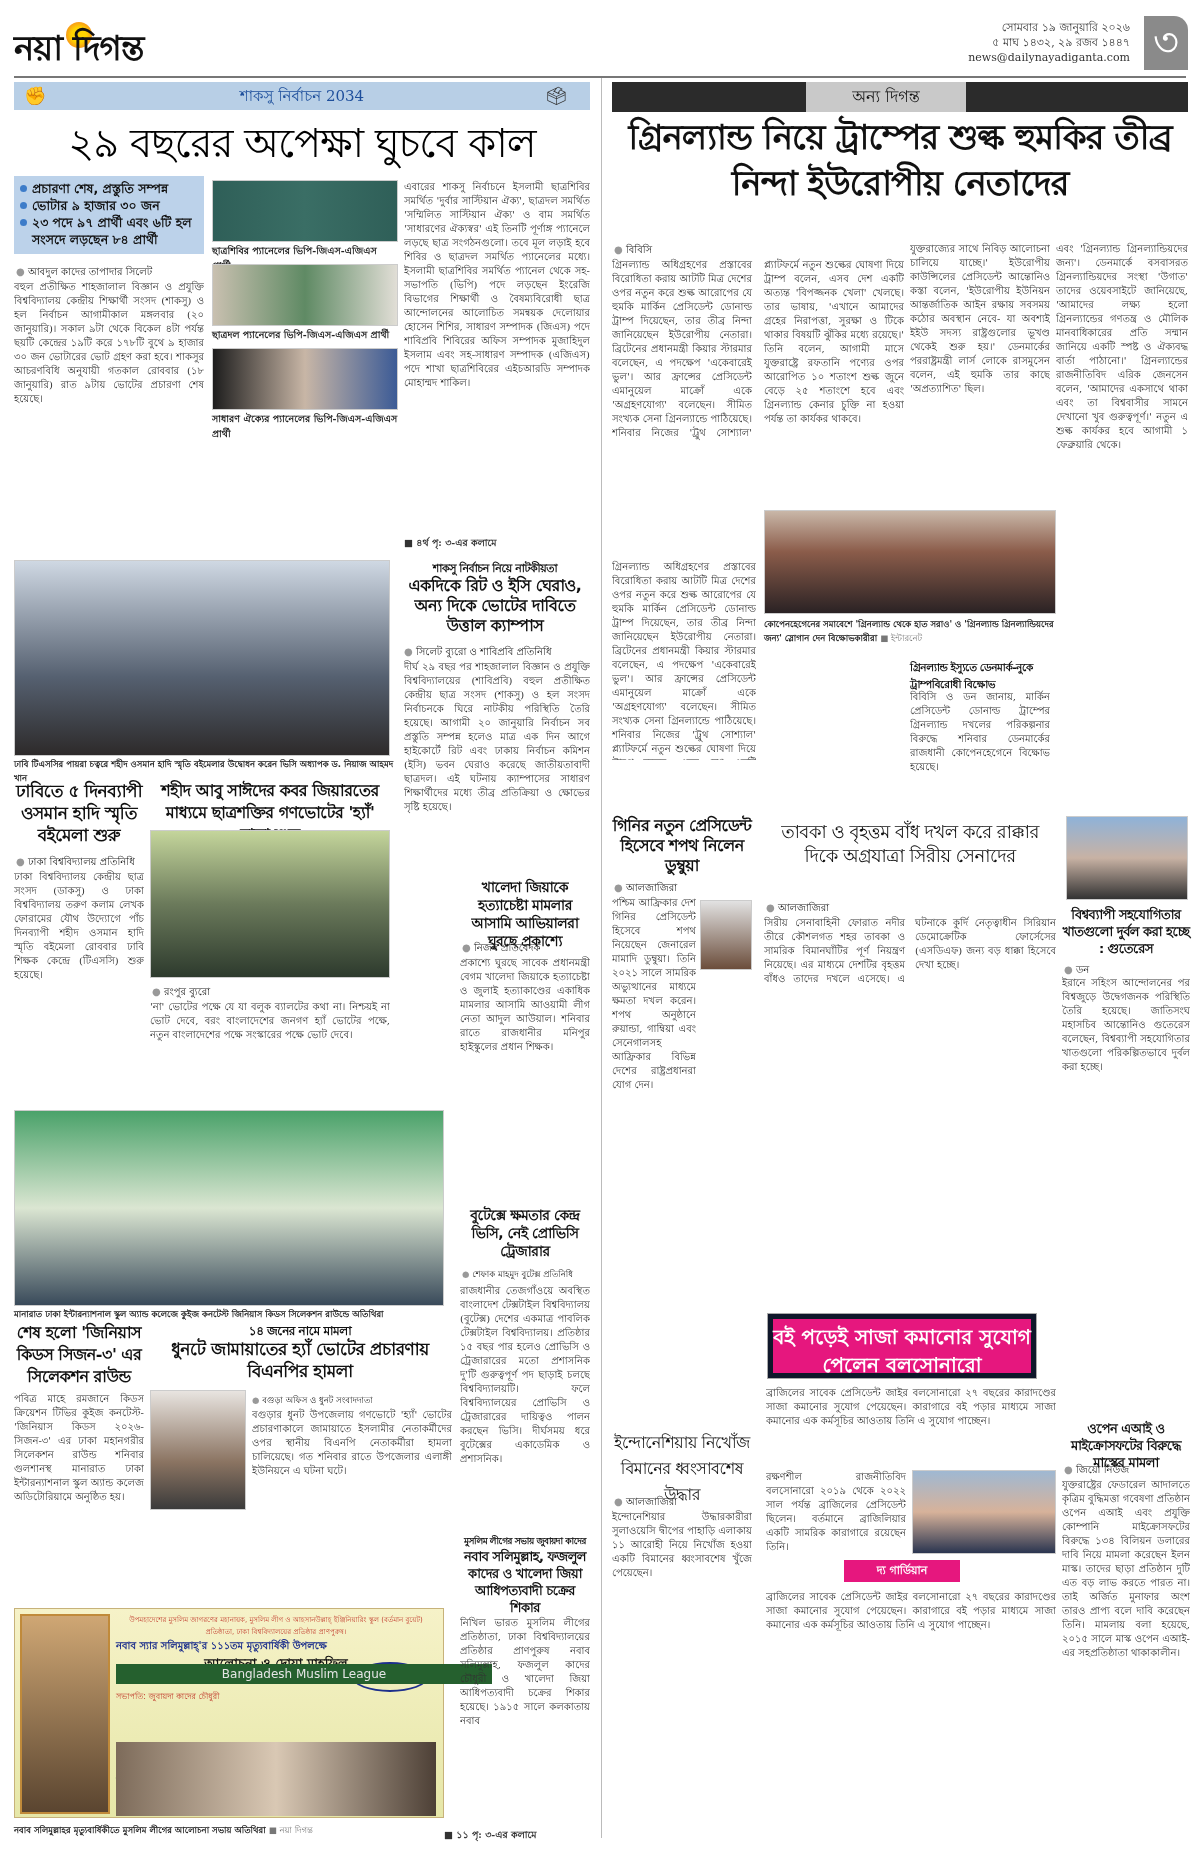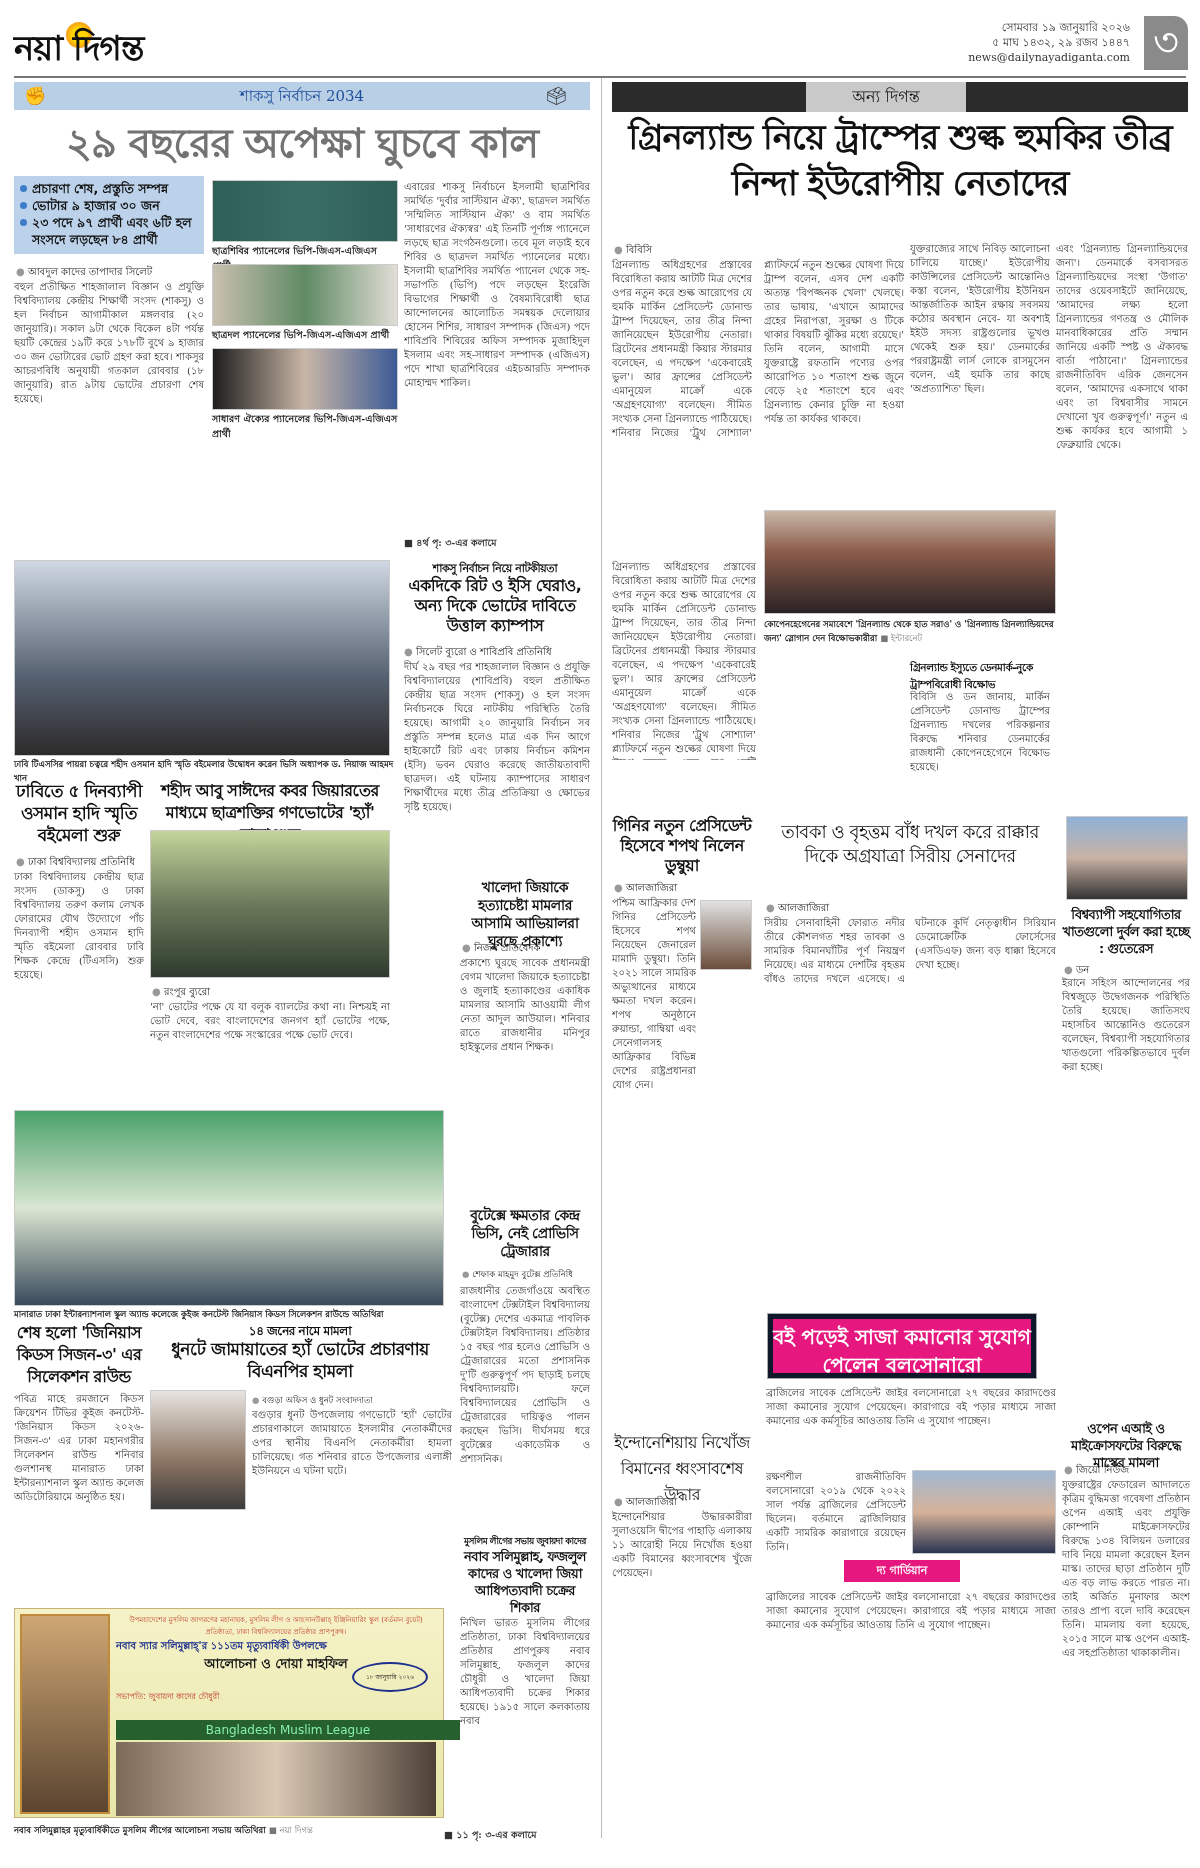--- a/index.html
+++ b/index.html
@@ -9,21 +9,21 @@
 .sun{left:66px;top:22px;width:26px;height:26px;border-radius:50%;background:radial-gradient(circle,#ffd400 40%,#f58a1f 80%,transparent 85%)}
 .dateline{right:70px;top:20px;text-align:right;font-size:11px;line-height:15px;color:#333}
 .pageno{right:12px;top:16px;width:44px;height:54px;background:#8a8a8a;color:#fff;font-size:40px;text-align:center;line-height:52px;border-top-right-radius:14px;font-family:"DejaVu Sans",sans-serif}
 .rule{left:14px;right:14px;top:76px;height:2px;background:#777}
 .vsep{left:601px;top:78px;width:1px;height:1760px;background:#bbb}
 .band-left{left:14px;top:82px;width:576px;height:28px;background:#b8cfe6;text-align:center;font-size:15px;color:#1e4f9c;line-height:28px}
 .band-right{left:612px;top:82px;width:576px;height:30px;background:#2b2b2b}
 .band-right-label{left:806px;top:82px;width:160px;height:30px;background:#c9c9c9;text-align:center;font-size:16px;line-height:30px;color:#111}
 .icon-fist{left:24px;top:85px;font-size:18px;color:#1e4f9c}
 .icon-ballot{left:545px;top:85px;font-size:18px;color:#333}
-.head-red{left:14px;top:112px;width:576px;text-align:center;font-size:40px;font-weight:bold;color:#737373;font-family:"DejaVu Sans",sans-serif;letter-spacing:-1px}
+.head-red{left:14px;top:112px;width:576px;text-align:center;font-size:40px;font-weight:normal;color:#000000;font-family:"DejaVu Sans",sans-serif;letter-spacing:-1px}
 .head-black{left:612px;top:114px;width:576px;text-align:center;font-size:34px;font-weight:bold;color:#111;line-height:46px;font-family:"DejaVu Sans",sans-serif;letter-spacing:-1px}
 .bullets{left:14px;top:176px;width:190px;height:78px;background:#bcd2ea;padding:4px 6px;font-size:12.5px;font-weight:bold;line-height:17px;color:#111;font-family:"DejaVu Sans",sans-serif}
 .bullets li{list-style:none;padding-left:12px;position:relative}
 .bullets li:before{content:"";position:absolute;left:0;top:5px;width:7px;height:7px;border-radius:50%;background:#3d7cc9}
 .byline{font-size:10px;font-weight:normal;font-family:"DejaVu Sans",sans-serif;color:#222}
 .byline:before{content:"● ";color:#999}
 .body-txt{font-size:10px;line-height:14px;color:#333;text-align:justify;overflow:hidden}
 .photo{background:linear-gradient(135deg,#556b7a,#a59176 50%,#4b5d3f);border:1px solid #ccc}
 .caption{font-size:9.5px;font-weight:bold;color:#222;font-family:"DejaVu Sans",sans-serif}
 .sub-head{font-family:"DejaVu Sans",sans-serif;font-weight:bold;color:#111;text-align:center;letter-spacing:-0.5px}
@@ -106,21 +106,21 @@
 <div class="abs body-txt" style="left:252px;top:1408px;width:200px;height:184px">বগুড়ার ধুনট উপজেলায় গণভোটে 'হ্যাঁ' ভোটের প্রচারণাকালে জামায়াতে ইসলামীর নেতাকর্মীদের ওপর স্থানীয় বিএনপি নেতাকর্মীরা হামলা চালিয়েছে। গত শনিবার রাতে উপজেলার এলাঙ্গী ইউনিয়নে এ ঘটনা ঘটে।</div>
 
 <div class="abs banner-poster"></div>
 <div class="abs poster-portrait"></div>
 <div class="abs" style="left:116px;top:1614px;width:320px;font-size:7px;color:#c0392b;text-align:center;font-family:'DejaVu Sans',sans-serif">উপমহাদেশের মুসলিম জাগরণের মহানায়ক, মুসলিম লীগ ও আহসানউল্লাহ্ ইঞ্জিনিয়ারিং স্কুল (বর্তমান বুয়েট) প্রতিষ্ঠাতা, ঢাকা বিশ্ববিদ্যালয়ের প্রতিষ্ঠার প্রাণপুরুষ।</div>
 <div class="abs" style="left:116px;top:1638px;width:320px;font-size:10px;color:#1d2f8c;font-weight:bold;font-family:'DejaVu Sans',sans-serif">নবাব স্যার সলিমুল্লাহ্'র ১১১তম মৃত্যুবার্ষিকী উপলক্ষে</div>
 <div class="abs" style="left:116px;top:1654px;width:320px;font-size:13px;color:#111;font-weight:bold;text-align:center;font-family:'DejaVu Sans',sans-serif">আলোচনা ও দোয়া মাহফিল</div>
 <div class="abs" style="left:116px;top:1774px;width:230px;font-size:8px;color:#1d7a2e;font-weight:bold;font-family:'DejaVu Sans',sans-serif">বক্তব্য রাখবেন জাতীয় ও দলীয় নেতৃবৃন্দ</div>
 <div class="abs" style="left:116px;top:1690px;width:230px;font-size:8px;color:#c0392b;font-family:'DejaVu Sans',sans-serif">সভাপতি: জুবায়দা কাদের চৌধুরী</div>
 <div class="abs" style="left:352px;top:1662px;width:76px;height:30px;border:2px solid #1d2f8c;border-radius:50%;font-size:6px;text-align:center;line-height:26px">১৮ জানুয়ারি ২০২৬</div>
-<div class="abs" style="left:116px;top:1720px;width:344px;height:20px;background:#25602e;color:#86efac;font-size:12px;text-align:center;line-height:20px;font-family:'DejaVu Sans',sans-serif">Bangladesh Muslim League</div>
+<div class="abs" style="left:116px;top:1664px;width:376px;height:20px;background:#25602e;color:#e5e5e5;font-size:12px;text-align:center;line-height:20px;font-family:'DejaVu Sans',sans-serif">Bangladesh Muslim League</div>
 <div class="abs" style="left:116px;top:1742px;width:320px;height:74px;background:linear-gradient(90deg,#7d6b5a,#d9c8b4,#4d4036)"></div>
 <div class="abs caption" style="left:14px;top:1824px;width:440px;font-size:8.5px"><span>নবাব সলিমুল্লাহর মৃত্যুবার্ষিকীতে মুসলিম লীগের আলোচনা সভায় অতিথিরা</span> <span style="font-weight:normal;color:#777">■ নয়া দিগন্ত</span></div>
 
 <div class="abs sub-head" style="left:460px;top:1534px;width:130px;font-size:9px">মুসলিম লীগের সভায় জুবায়দা কাদের</div>
 <div class="abs sub-head" style="left:460px;top:1548px;width:130px;font-size:13px;line-height:17px">নবাব সলিমুল্লাহ, ফজলুল কাদের ও খালেদা জিয়া আধিপত্যবাদী চক্রের শিকার</div>
 <div class="abs body-txt" style="left:460px;top:1616px;width:130px;height:210px">নিখিল ভারত মুসলিম লীগের প্রতিষ্ঠাতা, ঢাকা বিশ্ববিদ্যালয়ের প্রতিষ্ঠার প্রাণপুরুষ নবাব সলিমুল্লাহ, ফজলুল কাদের চৌধুরী ও খালেদা জিয়া আধিপত্যবাদী চক্রের শিকার হয়েছে। ১৯১৫ সালে কলকাতায় নবাব</div>
 <div class="abs cont" style="left:444px;top:1828px">■ ১১ পৃ: ৩-এর কলামে</div>
 
 <div class="abs band-right"></div>
 <div class="abs band-right-label">অন্য দিগন্ত</div>

